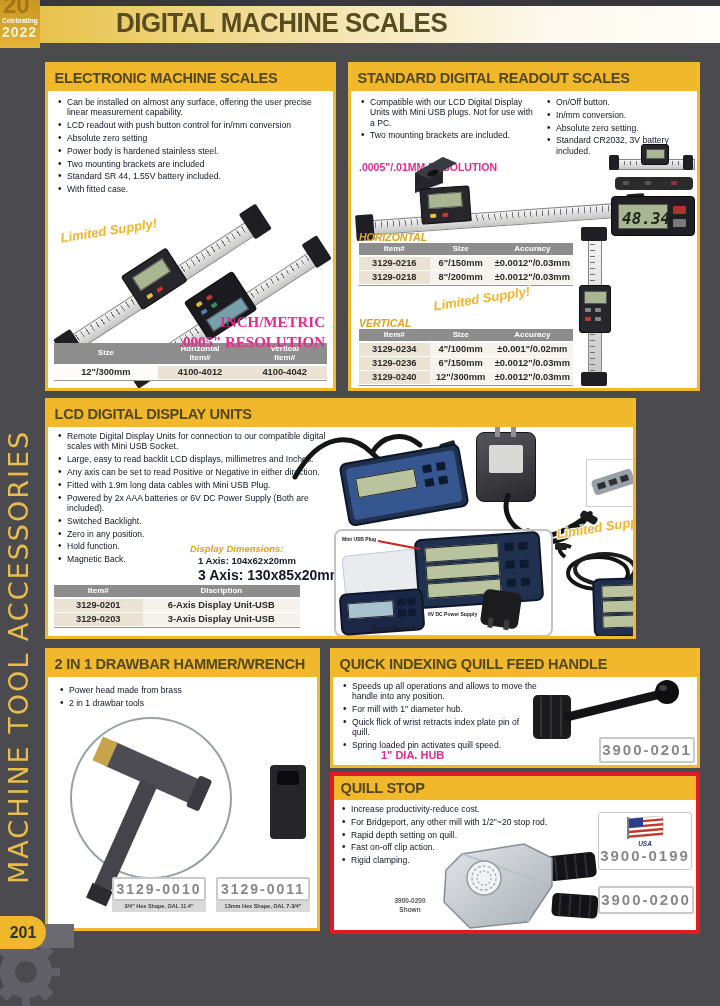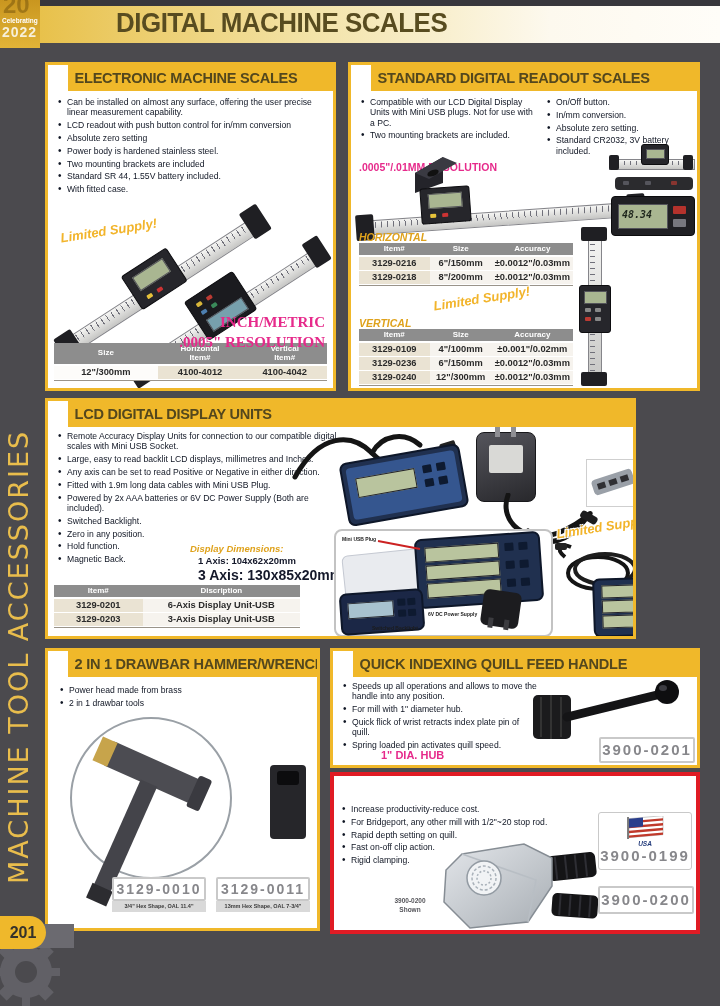--- a/index.html
+++ b/index.html
@@ -19,21 +19,21 @@
   .logo .ly{position:absolute;left:2px;top:24px;font-size:14px;font-weight:bold;color:#f7f0da;letter-spacing:1px;}
   
   .sidebar-text{position:absolute;left:3px;top:383px;height:548px;width:36px;
      writing-mode:vertical-rl;transform:rotate(180deg);text-align:center;
      font-family:"DejaVu Sans",sans-serif;font-size:27px;color:#e9bd4c;letter-spacing:2px;}
   .page-badge{position:absolute;left:0;top:916px;width:46px;height:33px;background:#efb82b;
      border-radius:0 17px 17px 0;text-align:center;line-height:33px;
      font-size:16px;font-weight:bold;color:#35322b;z-index:5;}
   .gear-block{position:absolute;left:36px;top:924px;width:38px;height:24px;background:#6b6a70;z-index:1;}
   
-  .panel{position:absolute;background:#fff;border:3px solid #f0b82a;box-sizing:border-box;padding-left:20px;}
+  .panel{position:absolute;background:#fff;border:3px solid #f0b82a;box-sizing:border-box;}
   .phead{height:26px;background:#f0b82a;overflow:hidden;}
   .phead span{display:inline-block;padding-left:7px;line-height:25px;font-size:15.5px;font-weight:bold;
      color:#53471d;letter-spacing:-0.3px;transform:scaleX(.94);transform-origin:left;white-space:nowrap;}
   .pbody{position:absolute;left:0;right:0;bottom:0;top:26px;overflow:hidden;}
   .bul{position:relative;padding-left:11px;font-size:8.6px;line-height:1.2;color:#101624;margin-bottom:2.5px;}
   .bul::before{content:"\2022";position:absolute;left:2px;top:-1px;font-size:10px;}
   .limited{color:#f2b42a;font-weight:bold;font-style:italic;font-size:13px;white-space:nowrap;
      text-shadow:-1px -1px 0 #fff,1px -1px 0 #fff,-1px 1px 0 #fff,1px 1px 0 #fff;z-index:4;}
   .magenta{color:#e62a8b;font-weight:bold;}
   .gold-label{color:#dfa21c;font-weight:bold;font-style:italic;font-size:10.5px;}
@@ -249,21 +249,21 @@
           </colgroup>
         <thead>
             <tr>
           <th>Item#</th>
           <th>Size</th>
           <th>Accuracy</th>
         </tr>
           </thead>
         <tbody>
           <tr>
-            <td class="ci">3129-0109</td>
+            <td class="ci">3129-0234</td>
             <td>4"/100mm</td>
             <td>±0.001"/0.02mm</td>
           </tr>
           <tr>
             <td class="ci">3129-0236</td>
             <td>6"/150mm</td>
             <td>±0.0012"/0.03mm</td>
           </tr>
           <tr>
             <td class="ci">3129-0240</td>
@@ -298,33 +298,33 @@
           <i class="lcd" style="left:4px;top:4px;width:17px;height:8px;"></i>
         </div>
       </div>
       <div class="blackbox" style="left:264px;top:86px;width:78px;height:13px;background:#2b2b2e;">
         <span class="dotbtn" style="background:#55555c;left:8px;top:4px;"></span>
         <span class="dotbtn" style="background:#55555c;left:30px;top:4px;"></span>
         <span class="dotbtn" style="background:#883530;left:56px;top:4px;"></span>
       </div>
       <div class="blackbox" style="left:260px;top:105px;width:82px;height:38px;background:#202024;border:1px solid #0c0c0e;">
         <i class="lcd" style="left:6px;top:7px;width:48px;height:23px;">
-          <span class="abs" style="left:3px;top:4px;font-family:'DejaVu Sans Mono',monospace;font-size:10px;font-weight:bold;color:#1e261c;">48.34</span>
+          <span class="abs" style="left:3px;top:4px;font-family:'DejaVu Sans Mono',monospace;font-size:16px;font-weight:bold;color:#1e261c;">48.34</span>
         </i>
         <span class="dotbtn" style="background:#b4322c;left:61px;top:9px;width:13px;height:8px;"></span>
         <span class="dotbtn" style="background:#77777e;left:61px;top:22px;width:13px;height:8px;"></span>
       </div>
     </div>
   </section>
 
   <section class="panel" style="left:45px;top:398px;width:591px;height:241px;">
     <div class="phead"><span>LCD DIGITAL DISPLAY UNITS</span></div>
     <div class="pbody">
       <div class="abs" style="left:8px;top:4px;width:287px;">
-        <div class="bul">Remote Accuracy Display Units for connection to our compatible digital scales with Mini USB Socket.</div>
+        <div class="bul">Remote Digital Display Units for connection to our compatible digital scales with Mini USB Socket.</div>
         <div class="bul">Large, easy to read backlit LCD displays, millimetres and Inches.</div>
         <div class="bul">Any axis can be set to read Positive or Negative in either direction.</div>
         <div class="bul">Fitted with 1.9m long data cables with Mini USB Plug.</div>
         <div class="bul">Powered by 2x AAA batteries or 6V DC Power Supply (Both are included).</div>
         <div class="bul">Switched Backlight.</div>
         <div class="bul">Zero in any position.</div>
         <div class="bul">Hold function.</div>
         <div class="bul">Magnetic Back.</div>
       </div>
 
@@ -514,20 +514,21 @@
         <ellipse cx="132" cy="9" rx="4" ry="3" fill="#3c3c42"></ellipse>
       </svg>
 
       <div class="item-box" style="left:266px;top:60px;width:92px;height:22px;font-size:15px;line-height:22px;z-index:4;">
         <span>3900-0201</span>
       </div>
     </div>
   </section>
 
   <section class="panel" style="left:330px;top:772px;width:370px;height:162px;border:4px solid #e01b24;">
+    <div class="phead" style="height:24px;"><span style="line-height:23px;">QUILL STOP</span></div>
     <div class="pbody" style="top:24px;">
       <div class="abs" style="left:6px;top:4px;width:246px;">
         <div class="bul">Increase productivity-reduce cost.</div>
         <div class="bul">For Bridgeport, any other mill with 1/2"~20 stop rod.</div>
         <div class="bul">Rapid depth setting on quill.</div>
         <div class="bul">Fast on-off clip action.</div>
         <div class="bul">Rigid clamping.</div>
       </div>
 
       <svg class="abs" style="left:98px;top:42px;" width="180" height="90" viewBox="0 0 180 90">

